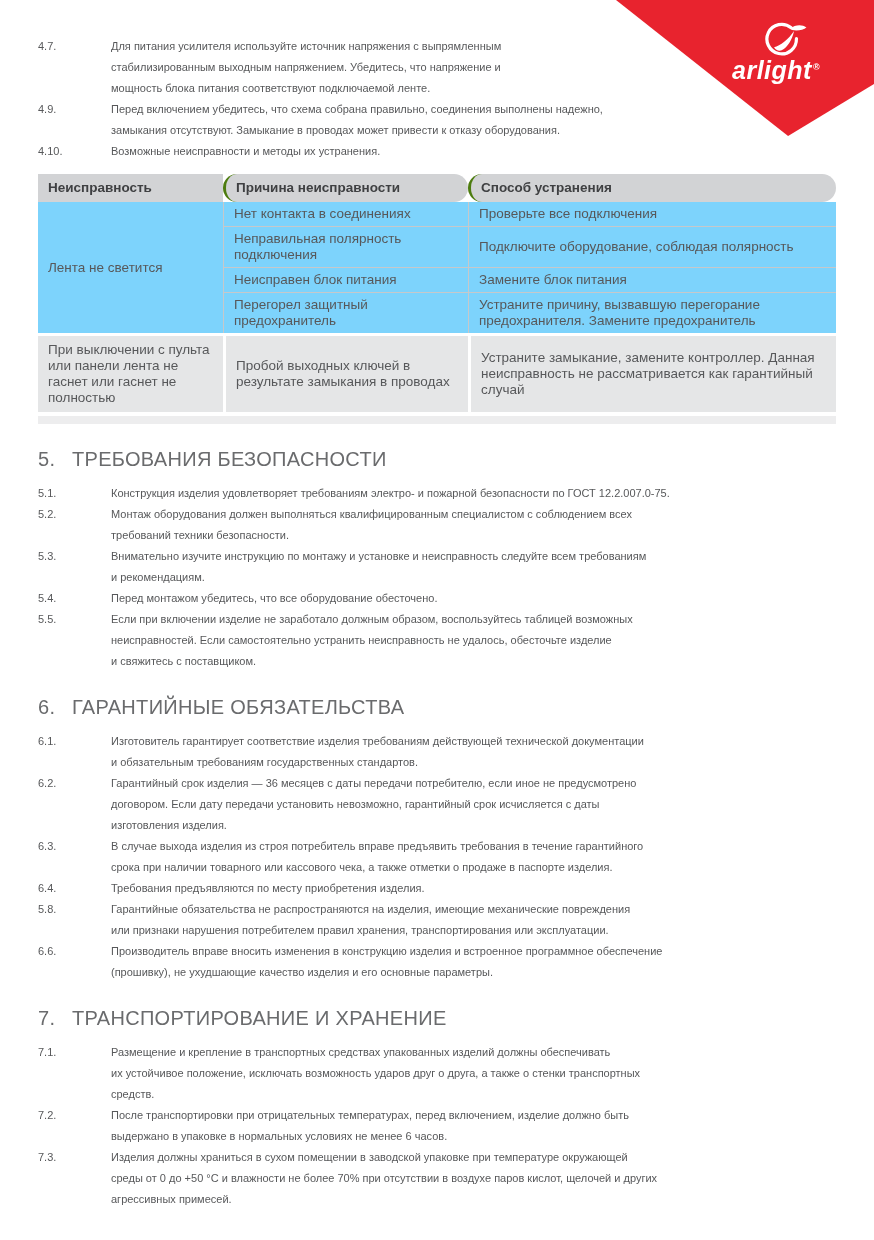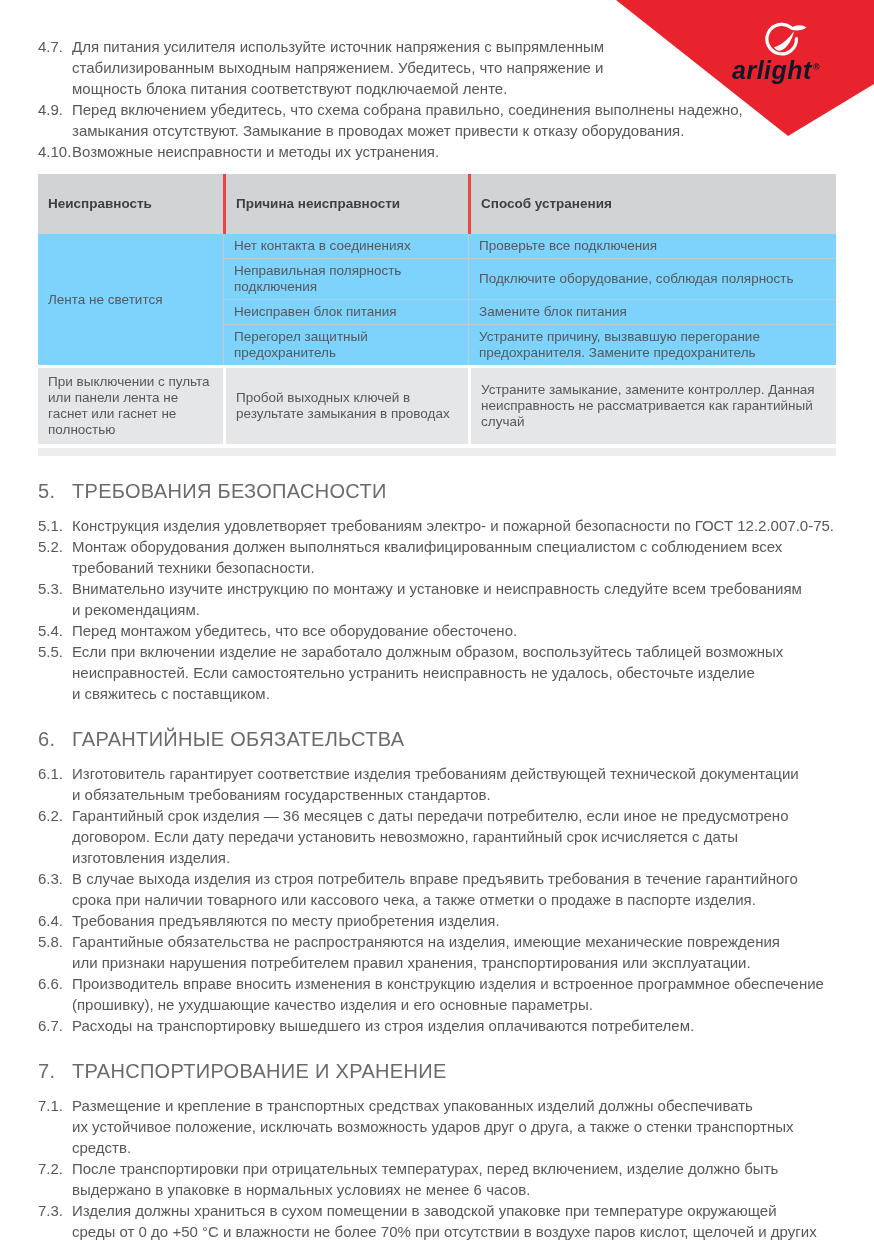--- a/index.html
+++ b/index.html
@@ -20,39 +20,39 @@
   .page{position:relative;width:874px;height:1240px;overflow:hidden;background:#fff;}
 
   
   .banner{
     position:absolute;top:0;right:0;width:258px;height:136px;
     background:var(--banner-red);
     clip-path:polygon(0 0,100% 0,100% 61.8%,66.7% 100%);
   }
   .banner svg{position:absolute;left:146px;top:20px;width:46px;height:40px;}
   .wordmark{
-    position:absolute;left:116px;top:56px;color:#0f172a;
+    position:absolute;left:116px;top:56px;color:#ffffff;
     font-size:25px;font-weight:bold;font-style:italic;letter-spacing:.5px;
     white-space:nowrap;
   }
   .wordmark .reg{font-size:9px;font-style:normal;vertical-align:super;margin-left:1px;}
 
   
   .content{position:absolute;left:38px;top:36px;width:798px;}
 
-  .li{display:flex;font-size:15px;line-height:21px;}
+  .li{display:flex;font-size:11px;line-height:21px;gap:39px;}
   .num{flex:0 0 34px;}
   .txt{flex:1;white-space:pre-line;}
 
   
   table{width:100%;border-collapse:separate;border-spacing:0;margin-top:12px;
         font-size:13.5px;line-height:16px;color:var(--ink);}
   th{background:var(--th-bg);color:#3f4042;font-weight:bold;text-align:left;
-     padding:22px 10px;font-size:13.5px;}
-  th + th{border-left:3px solid #ef4444;}
+     padding:6px 10px;font-size:13.5px;}
+  th + th{border-left:3px solid #4d7c0f;border-radius:14px;}
   td{padding:4px 10px;vertical-align:middle;background:#7dd3fc;}
   tbody td{border-top:1px solid var(--line);}
   tbody tr:first-child td{border-top:none;}
   td.cause,td.fix{border-left:1px solid var(--line);}
   td.fault{vertical-align:middle;}
   tr.gray td{background:var(--gray-row);border-top:3px solid #fff;padding:6px 10px;}
   tr.gray td.cause,tr.gray td.fix{border-left:3px solid #fff;}
 
   .table-bar{height:8px;background:#ededee;margin-top:4px;}
 
@@ -197,24 +197,20 @@
             <div class="li">
               <span class="num">5.8.</span>
               <span class="txt">Гарантийные обязательства не распространяются на изделия, имеющие механические повреждения
 или признаки нарушения потребителем правил хранения, транспортирования или эксплуатации.</span>
             </div>
             <div class="li">
               <span class="num">6.6.</span>
               <span class="txt">Производитель вправе вносить изменения в конструкцию изделия и встроенное программное обеспечение
 (прошивку), не ухудшающие качество изделия и его основные параметры.</span>
             </div>
-            <div class="li">
-              <span class="num">6.7.</span>
-              <span class="txt">Расходы на транспортировку вышедшего из строя изделия оплачиваются потребителем.</span>
-            </div>
           </div>
         </section>
         <section>
           <div class="heading">
             <span class="num">7.</span>
             <span class="title">ТРАНСПОРТИРОВАНИЕ И ХРАНЕНИЕ</span>
           </div>
           <div class="list">
             <div class="li">
               <span class="num">7.1.</span>

